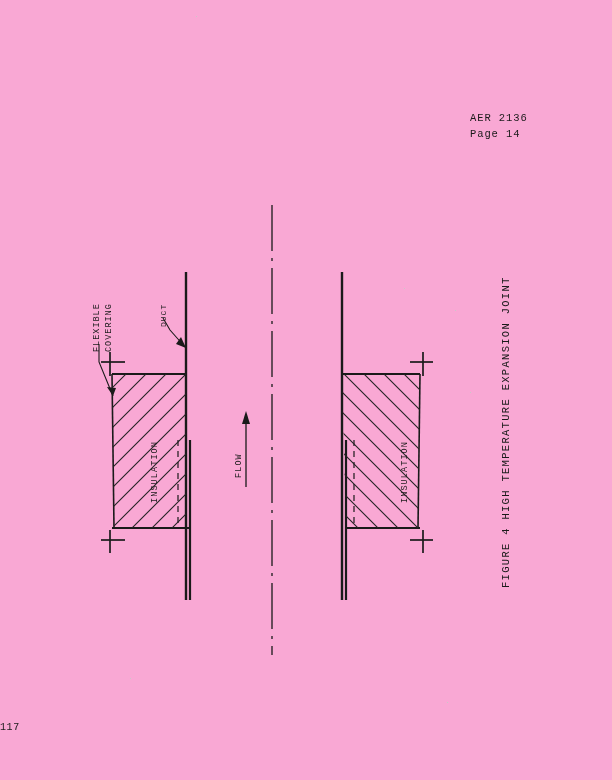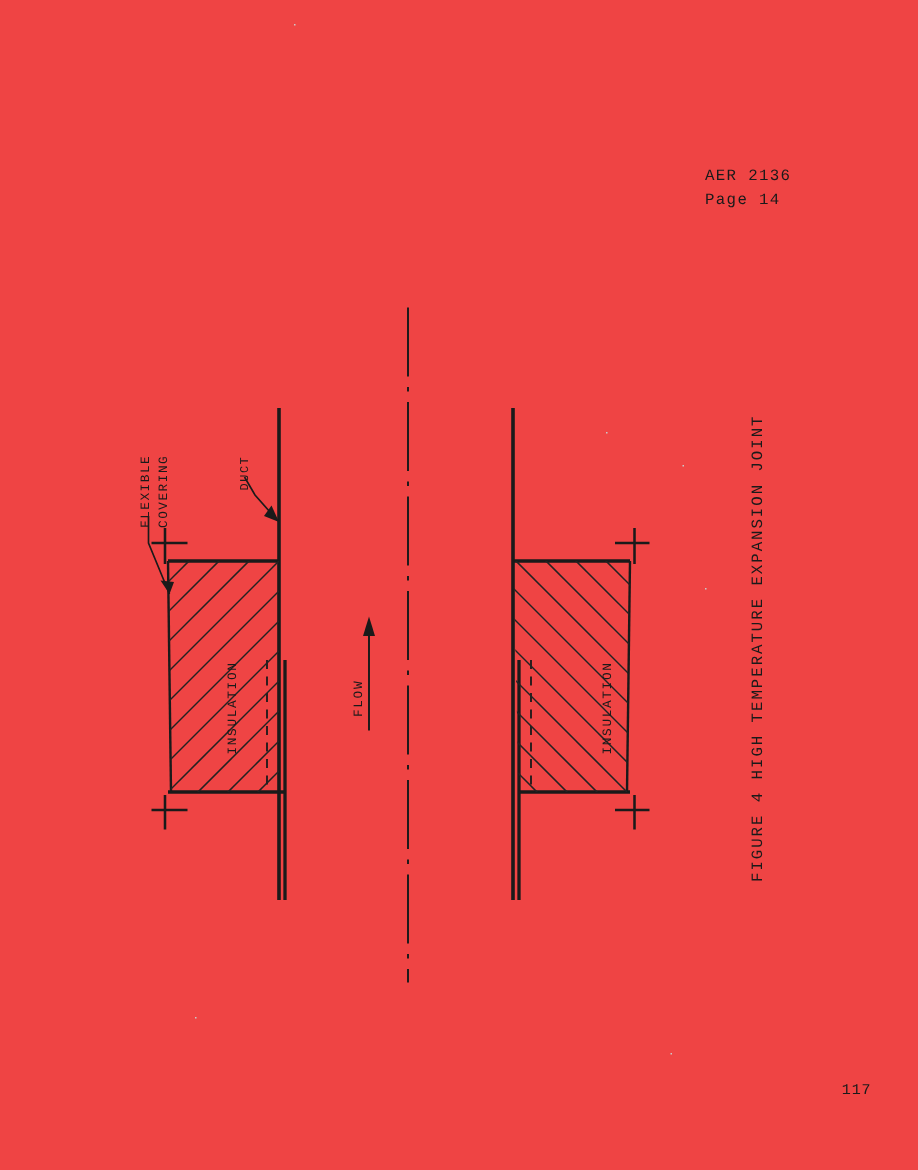--- a/index.html
+++ b/index.html
@@ -9,40 +9,40 @@
     background: #ffffff;
   }
   body {
     font-family: "Liberation Mono", "DejaVu Sans Mono", monospace;
     color: #111111;
   }
   #page {
     position: relative;
     width: 612px;
     height: 780px;
-    background: #ef4444;
+    background: #f9a8d4;
     overflow: hidden;
   }
   .hdr {
     position: absolute;
     font-family: "Liberation Mono", "DejaVu Sans Mono", monospace;
     font-size: 10.5px;
     letter-spacing: 0.9px;
     color: #1a1a1a;
     white-space: nowrap;
   }
   #hdr-doc  { left: 470px; top: 112px; }
   #hdr-page { left: 470px; top: 128px; }
 
   #page-number {
     position: absolute;
     left: 0;
     top: 722px;
     width: 581px;
-    text-align: right;
+    text-align: left;
     font-family: "Liberation Mono", "DejaVu Sans Mono", monospace;
     font-size: 10px;
     letter-spacing: 0.6px;
     color: #1a1a1a;
   }
 
   #figure-area {
     position: absolute;
     left: 0;
     top: 0;

